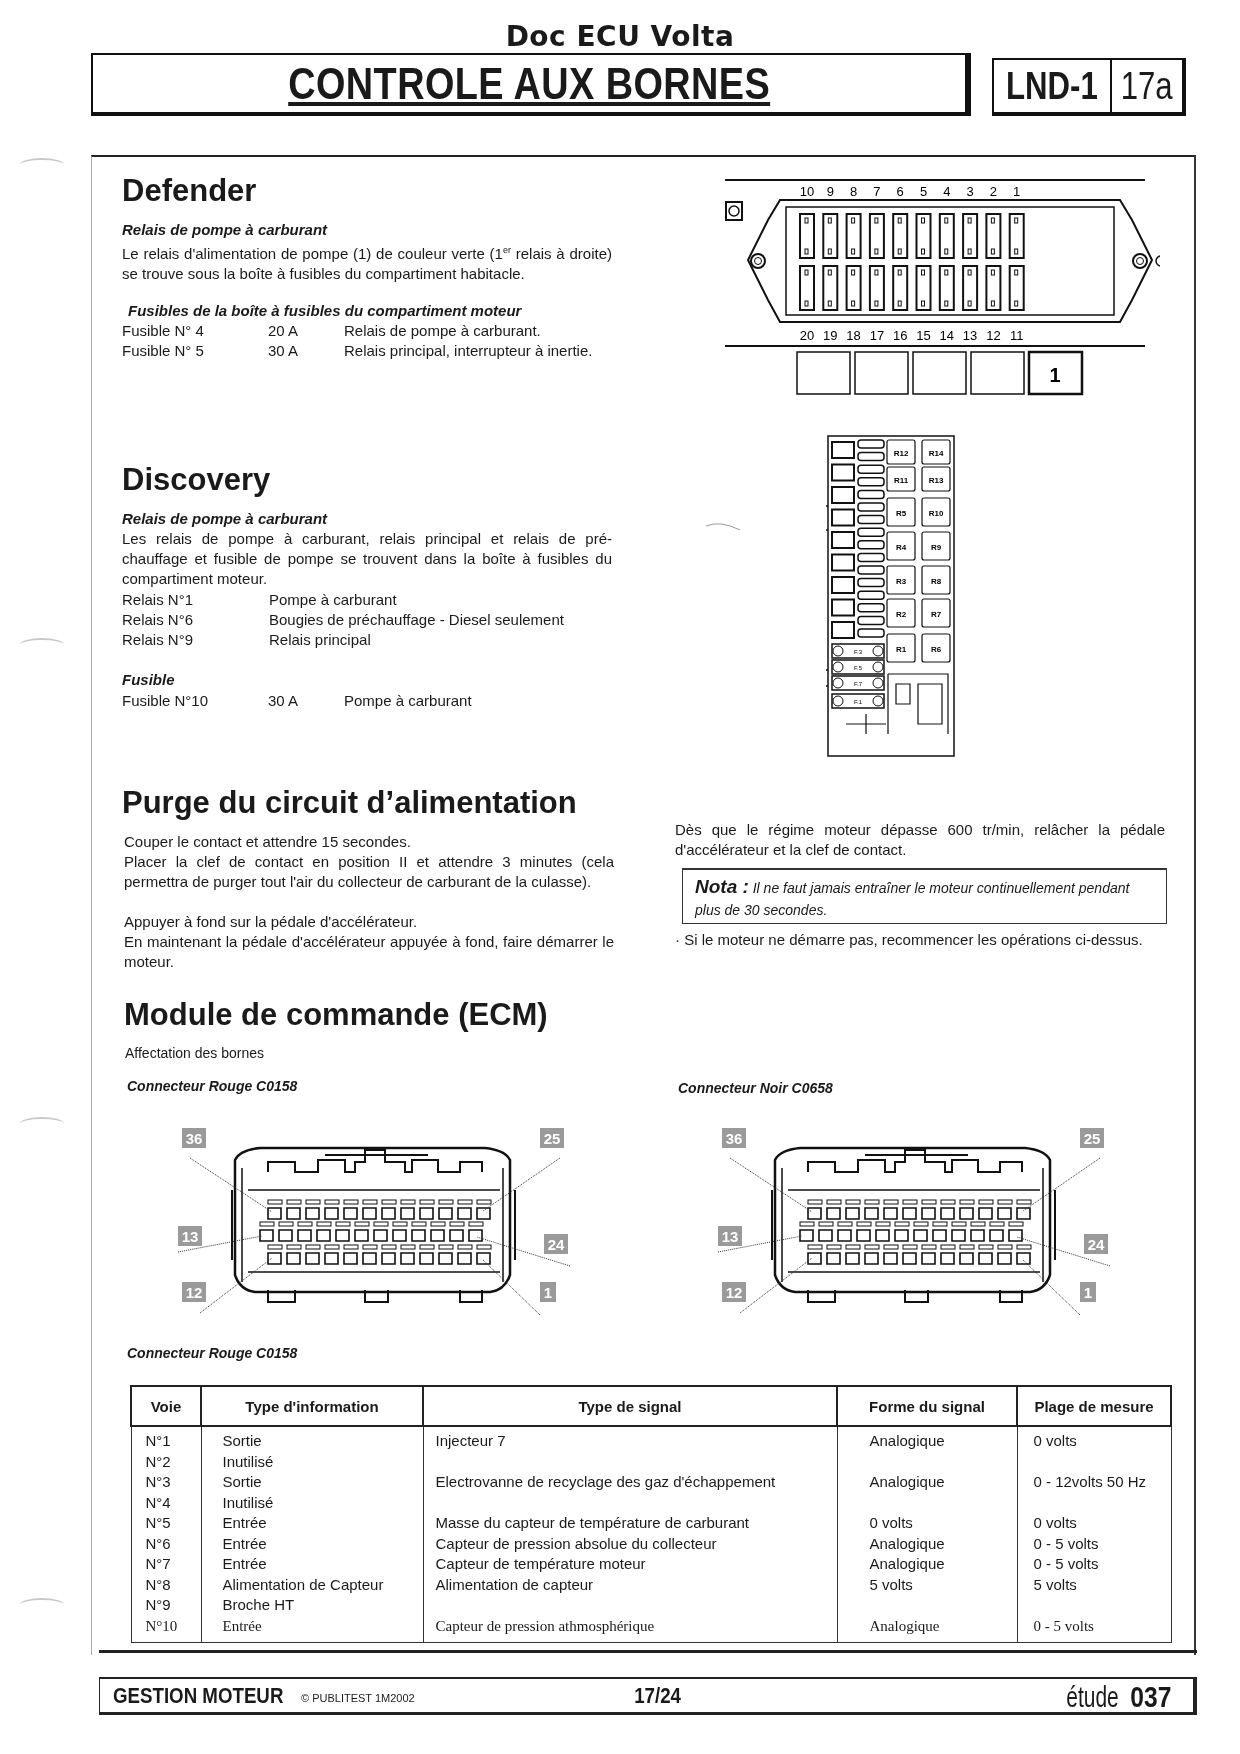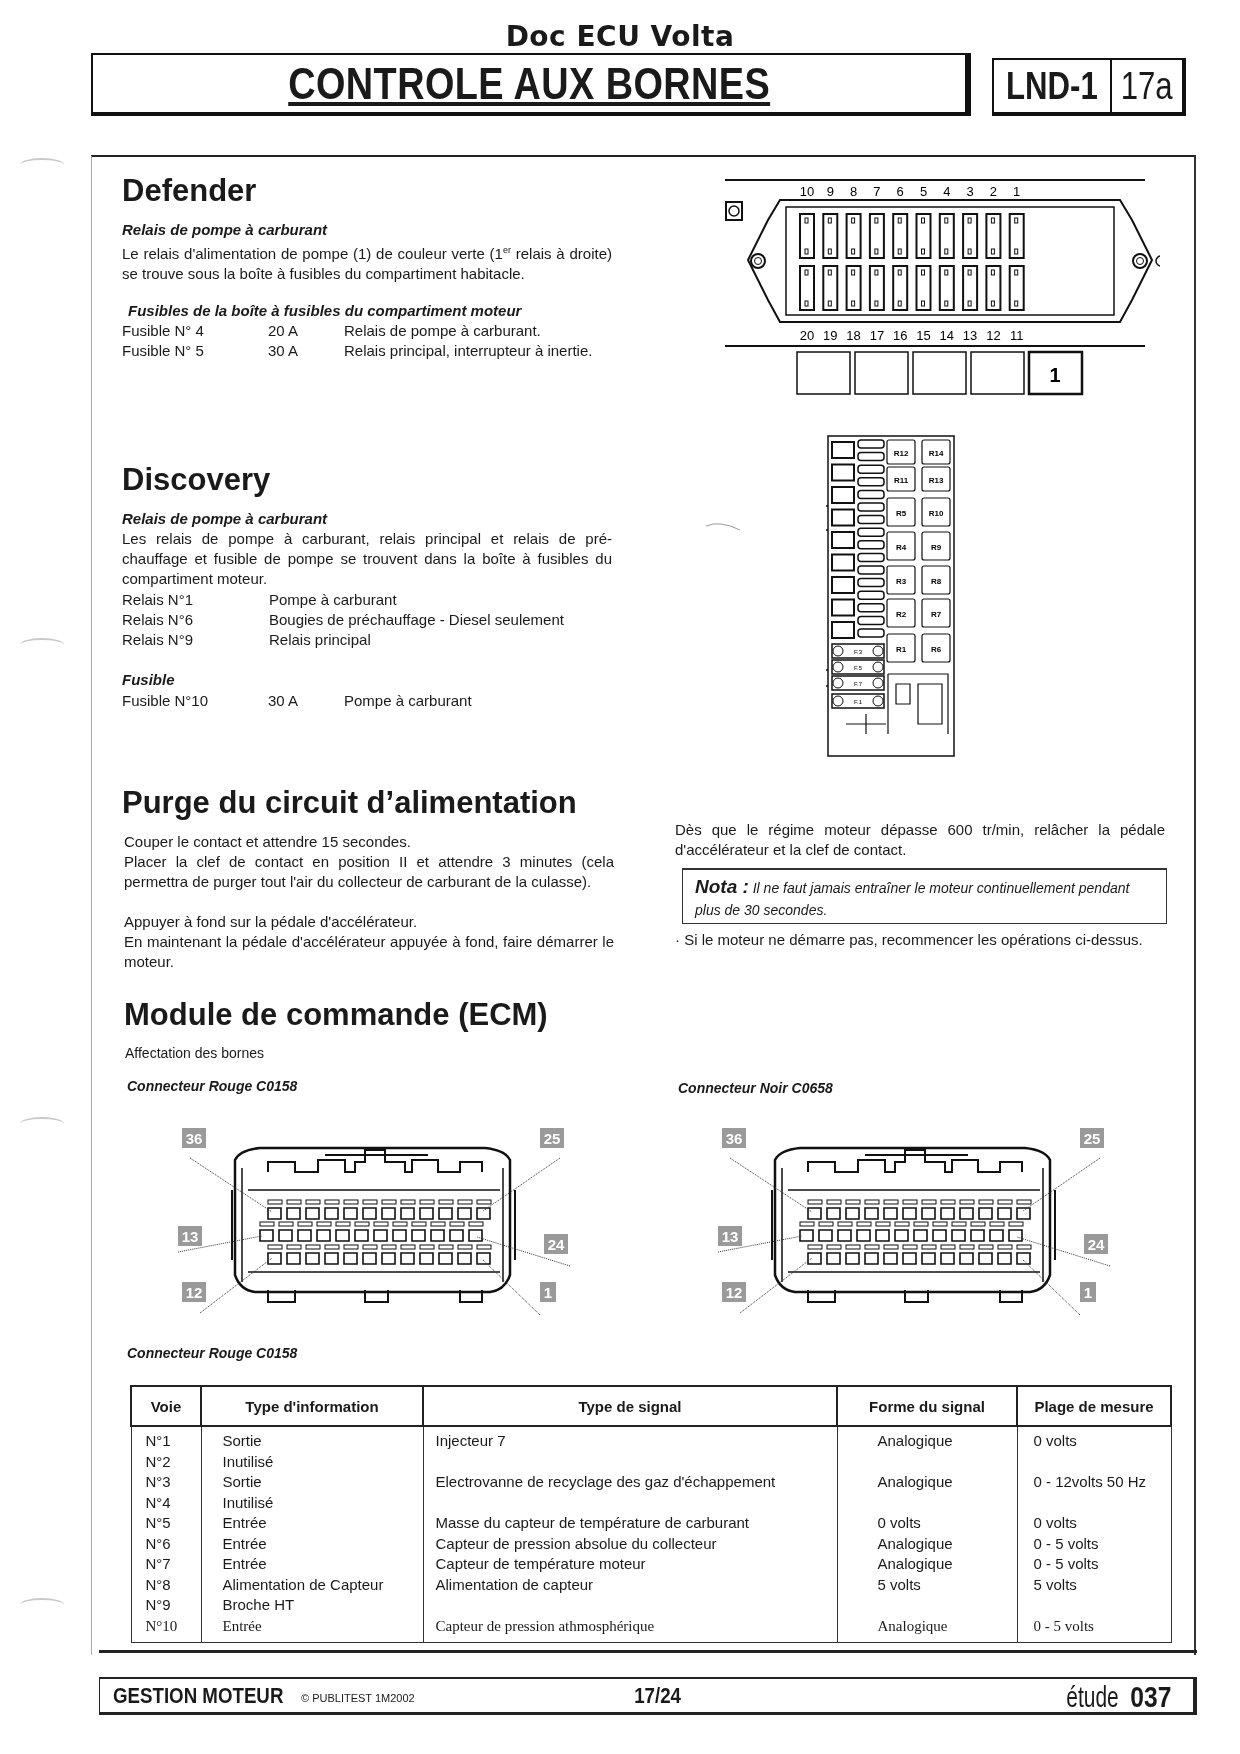--- a/index.html
+++ b/index.html
@@ -36,21 +36,21 @@
 
   
   #pin-table { left: 130px; top: 1385px; width: 1042px; border-collapse: collapse; font-size: 15px; }
   #pin-table th { font-weight: bold; font-size: 15px; height: 40px; border: 2px solid #222; border-top-width: 2px; text-align: center; }
   #pin-table td { padding: 0 12px; height: 20.5px; line-height: 20.5px; vertical-align: top; border-left: 1.5px solid #333; border-right: 1.5px solid #333; white-space: nowrap; }
   #pin-table tr:first-of-type td { padding-top: 4px; }
   #pin-table tbody tr:last-child td { border-bottom: 1.5px solid #333; padding-bottom: 6px; font-family: Liberation Serif, serif; }
   #pin-table td.c-voie { width: 70px; padding-left: 14px; }
   #pin-table td.c-info { width: 222px; padding-left: 21px; margin-left: 20px; }
   #pin-table td.c-sig { width: 414px; padding-left: 12px; }
-  #pin-table td.c-forme { width: 180px; padding-left: 40px; }
+  #pin-table td.c-forme { width: 180px; padding-left: 32px; }
   #pin-table td.c-plage { padding-left: 16px; }
 
   
   #footer-rule { left: 99px; top: 1650px; width: 1098px; height: 3px; background: #222; }
   #footer-box { left: 99px; top: 1677px; width: 1098px; height: 38px; border-top: 2px solid #222; border-bottom: 3px solid #222; border-left: 1px solid #222; border-right: 4px solid #222; }
   #footer-left { left: 113px; top: 1683px; font-size: 22px; font-weight: bold; }
   #footer-left span.t { display: inline-block; transform: scaleX(0.85); transform-origin: left; }
   #footer-copy { left: 301px; top: 1692px; font-size: 11px; }
   #footer-page { left: 630px; top: 1683px; font-size: 22px; font-weight: bold; }
   #footer-page span, #footer-etude span { display: inline-block; transform: scaleX(0.85); }

